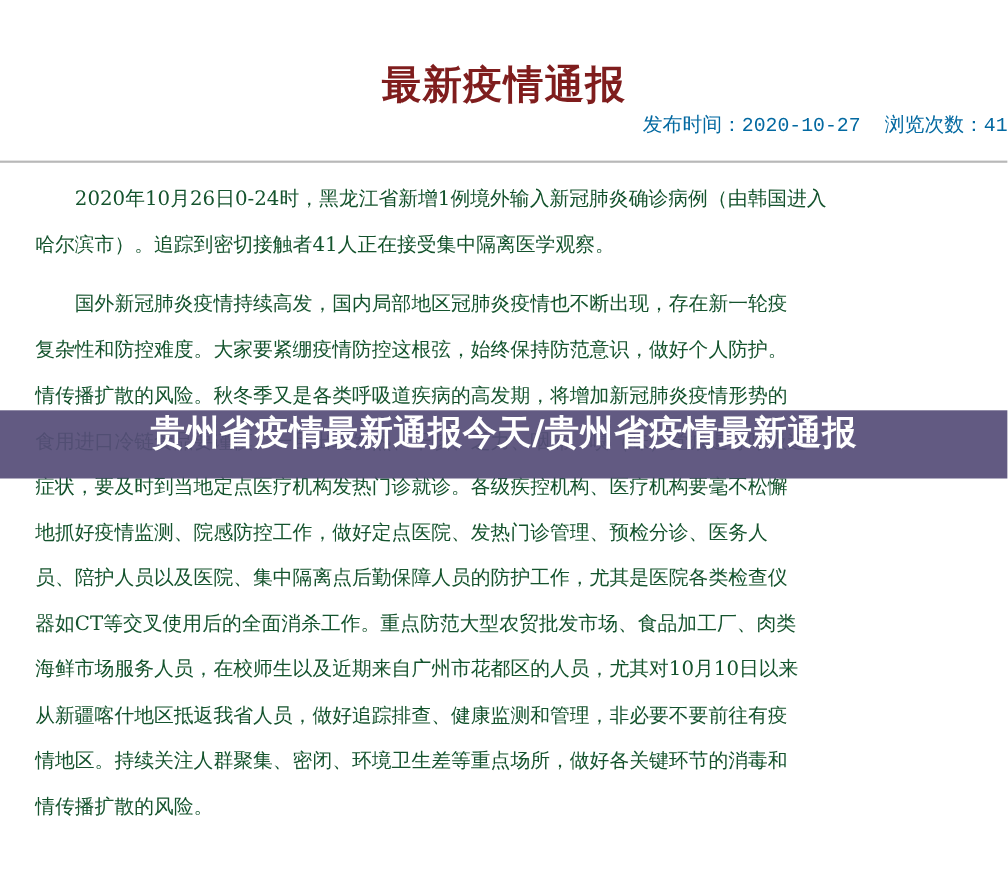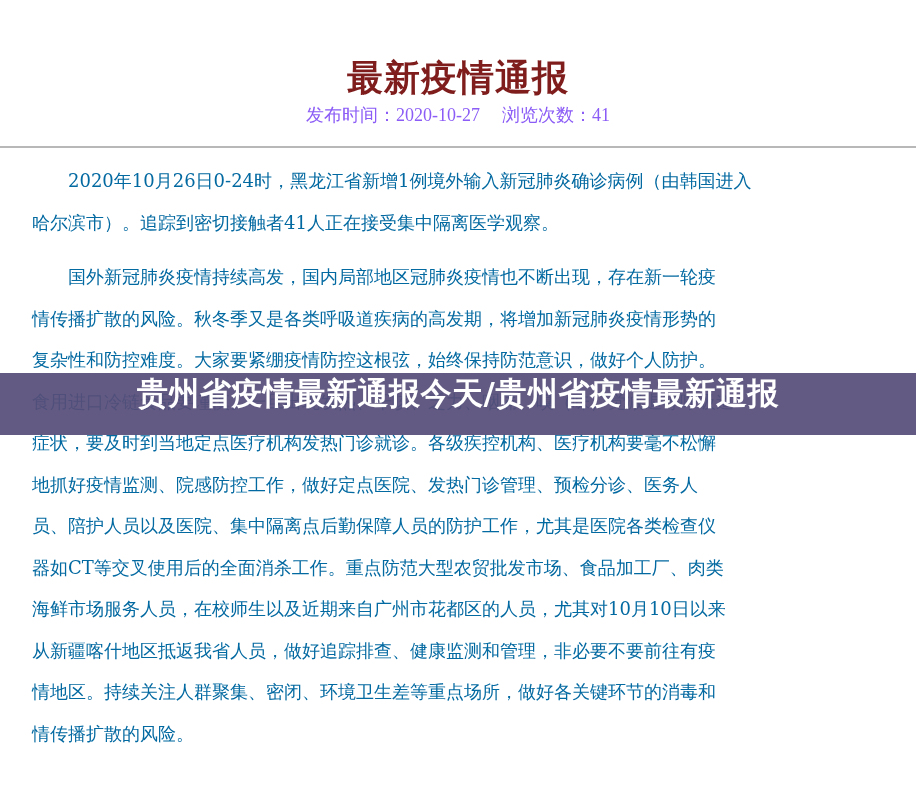--- a/index.html
+++ b/index.html
@@ -26,43 +26,43 @@
       font-size: 36px;
       line-height: 48px;
       color: #7f1d1d;
       letter-spacing: 1px;
     }
     .meta {
       position: absolute;
       left: 0;
       top: 102px;
       width: 916px;
-      text-align: center;
-      font-family: Liberation Serif, serif;
+      text-align: right;
+      font-family: Liberation Mono, monospace;
       font-size: 18px;
       line-height: 26px;
-      color: #8b5cf6;
+      color: #0369a1;
     }
     .meta .gap { display: inline-block; width: 22px; }
     .divider {
       position: absolute;
       left: 0;
       top: 146px;
       width: 916px;
       height: 0;
       border-top: 2px solid #b8b8b8;
     }
     .content {
       position: absolute;
       left: 32px;
       top: 160px;
       width: 840px;
       font-size: 18px;
       line-height: 41.5px;
-      color: #0369a1;
+      color: #14532d;
     }
     .content p {
       margin: 0;
       white-space: nowrap;
     }
     .content p.para-gap { margin-top: 13px; }
     .content .indent { padding-left: 36px; }
     .banner {
       position: absolute;
       left: 0;
@@ -91,22 +91,22 @@
 <div class="meta">
   <span>发布时间：</span><span>2020-10-27</span><span class="gap"></span><span>浏览次数：</span><span>41</span>
 </div>
 
 <div class="divider"></div>
 
 <div class="content">
   <p class="indent">2020年10月26日0-24时，黑龙江省新增1例境外输入新冠肺炎确诊病例（由韩国进入</p>
   <p>哈尔滨市）。追踪到密切接触者41人正在接受集中隔离医学观察。</p>
   <p class="indent para-gap">国外新冠肺炎疫情持续高发，国内局部地区冠肺炎疫情也不断出现，存在新一轮疫</p>
+  <p>复杂性和防控难度。大家要紧绷疫情防控这根弦，始终保持防范意识，做好个人防护。</p>
   <p>情传播扩散的风险。秋冬季又是各类呼吸道疾病的高发期，将增加新冠肺炎疫情形势的</p>
-  <p>复杂性和防控难度。大家要紧绷疫情防控这根弦，始终保持防范意识，做好个人防护。</p>
   <p>食用进口冷链食品要谨慎。一旦出现发热、干咳、乏力、咽痛、嗅（味）觉减退等呼吸道</p>
   <p>症状，要及时到当地定点医疗机构发热门诊就诊。各级疾控机构、医疗机构要毫不松懈</p>
   <p>地抓好疫情监测、院感防控工作，做好定点医院、发热门诊管理、预检分诊、医务人</p>
   <p>员、陪护人员以及医院、集中隔离点后勤保障人员的防护工作，尤其是医院各类检查仪</p>
   <p>器如CT等交叉使用后的全面消杀工作。重点防范大型农贸批发市场、食品加工厂、肉类</p>
   <p>海鲜市场服务人员，在校师生以及近期来自广州市花都区的人员，尤其对10月10日以来</p>
   <p>从新疆喀什地区抵返我省人员，做好追踪排查、健康监测和管理，非必要不要前往有疫</p>
   <p>情地区。持续关注人群聚集、密闭、环境卫生差等重点场所，做好各关键环节的消毒和</p>
   <p>情传播扩散的风险。</p>
 </div>

